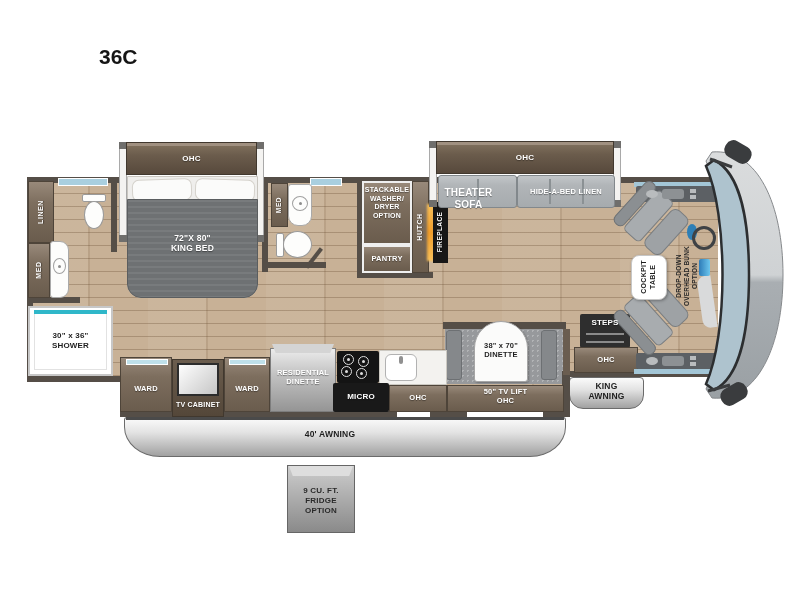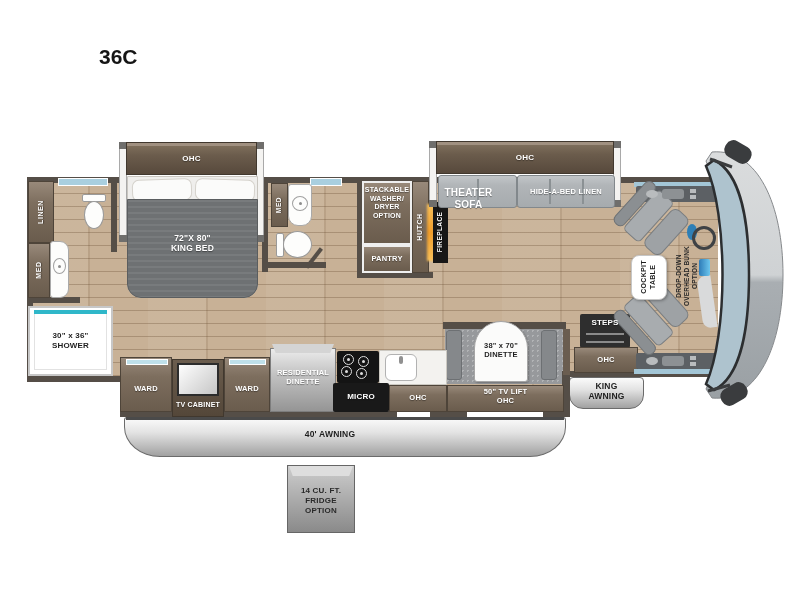--- a/index.html
+++ b/index.html
@@ -59,21 +59,21 @@
 
   <div class="abs wood" style="left:30px;top:181px;width:688px;height:195px;"></div>
   <div class="abs wood" style="left:120px;top:376px;width:448px;height:38px;"></div>
 
   <div class="abs silver" style="left:124px;top:417px;width:442px;height:40px;border-radius:3px 3px 36px 36px / 3px 3px 30px 30px;"></div>
   <div class="abs" style="left:126px;top:417px;width:438px;height:3px;background:#4a4a4a;z-index:3;"></div>
   <div class="lbl dark" style="left:280px;top:429px;width:100px;font-size:8.5px;">40' AWNING</div>
 
   <div class="abs" style="left:287px;top:465px;width:68px;height:68px;background:linear-gradient(180deg,#cdcdcd,#8a8a8a);border:1px solid #666;box-sizing:border-box;z-index:2;"></div>
   <div class="abs" style="left:289px;top:466px;width:64px;height:10px;background:#dedede;clip-path:polygon(0 0,100% 0,94% 100%,6% 100%);z-index:3;"></div>
-  <div class="lbl dark" style="left:291px;top:486px;width:60px;font-size:8px;color:#2a2a2a;">14 CU. FT.
+  <div class="lbl dark" style="left:291px;top:486px;width:60px;font-size:8px;color:#2a2a2a;">9 CU. FT.
 FRIDGE
 OPTION</div>
 
   <div class="abs silver" style="left:569px;top:377px;width:75px;height:32px;border-radius:4px 4px 14px 14px;"></div>
   <div class="lbl dark" style="left:574px;top:381px;width:65px;font-size:8.5px;">KING
 AWNING</div>
 
   <div class="abs wall" style="left:27px;top:177px;width:691px;height:6px;"></div>
   <div class="abs wall" style="left:27px;top:177px;width:6px;height:205px;"></div>
   <div class="abs wall" style="left:27px;top:376px;width:99px;height:6px;"></div>

